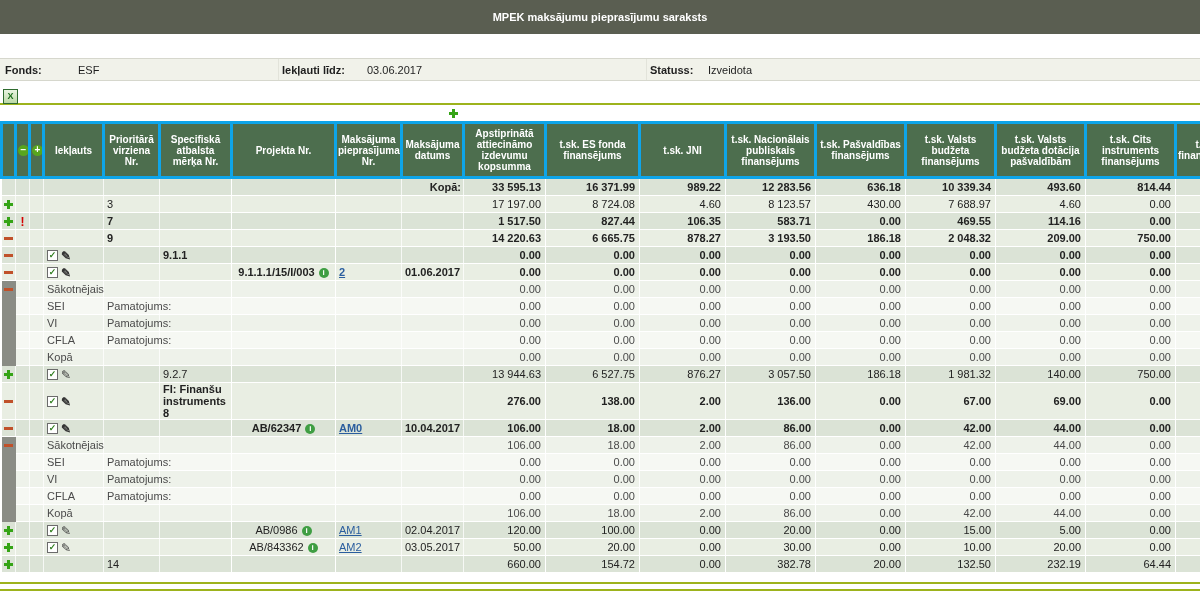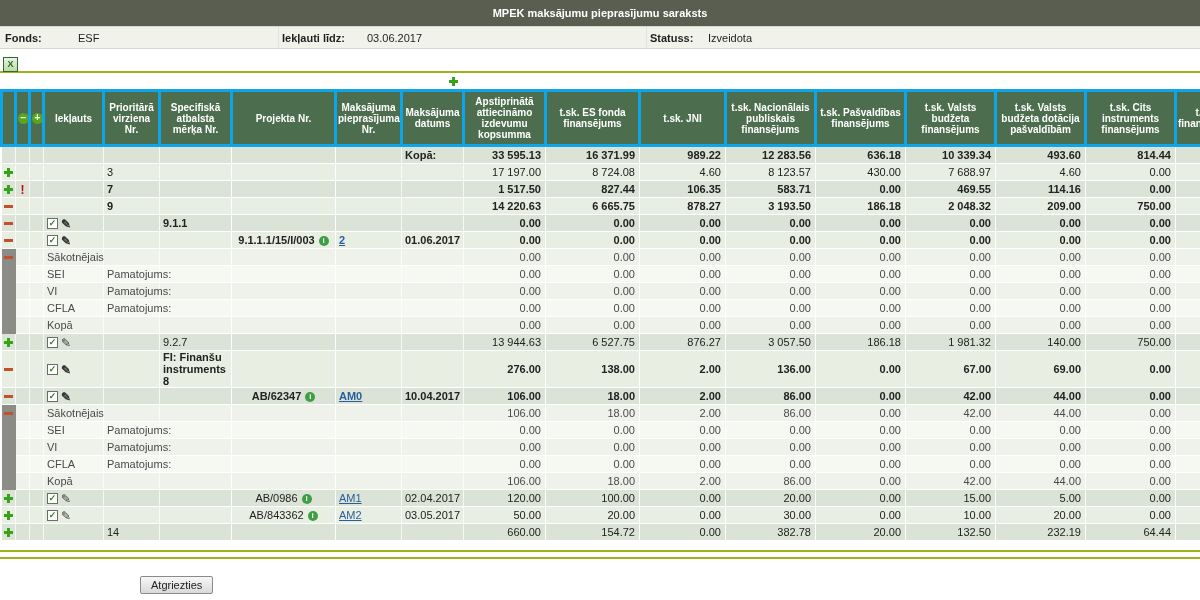--- a/index.html
+++ b/index.html
@@ -3,23 +3,23 @@
 <meta charset="utf-8">
 <style>
   :root{
     --accent:#9db31c; --headgreen:#4d6e4e; --titlebg:#5a5e51;
     --rowa:#dbe3d6; --rowb:#e9eee3; --suba:#eef2ea; --subb:#f6f8f3;
     --gutter:#8a8c85; --plus:#35a416; --minus:#c0512a; --circle:#58a51e;
     --link:#2a5d9e; --filterbg:#f1f2ea; --info:#3f9e43;
   }
   html,body{margin:0;padding:0;width:1200px;height:600px;overflow:hidden;background:#fff;
     font-family:"Liberation Sans",sans-serif;}
-  #titlebar{height:26px;background:var(--titlebg);color:#fff;font-size:11px;font-weight:bold;
+  #titlebar{height:34px;background:var(--titlebg);color:#fff;font-size:11px;font-weight:bold;
     display:flex;align-items:center;justify-content:center;}
-  #filterbar{margin-top:0;height:21px;background:var(--filterbg);border-top:1px solid #d6d7cd;
+  #filterbar{margin-top:24px;height:21px;background:var(--filterbg);border-top:1px solid #d6d7cd;
     border-bottom:1px solid #d6d7cd;display:flex;align-items:center;font-size:11px;color:#1e1e1e;}
   .fsec{display:flex;align-items:center;height:100%;border-right:1px solid #e2e3da;}
   .fsec:last-child{border-right:none;}
   .flabel{font-weight:bold;display:inline-block;}
   #excelrow{margin:4px 0 0 3px;height:15px;}
   .excel{display:inline-block;width:13px;height:13px;border:1px solid #2e6b2e;
     background:linear-gradient(#eaf4e2,#bcd9a6);text-align:center;cursor:pointer;}
   .excel-x{color:#1d6e1d;font-weight:bold;font-size:9px;line-height:13px;display:block;}
   .greenline{height:2px;background:var(--accent);}
   #gl1{margin-top:3px;} #gl2{margin-top:9px;} #gl3{margin-top:5px;}
@@ -29,21 +29,21 @@
   table{border-collapse:collapse;table-layout:fixed;width:1233px;font-size:11px;color:#222;}
   th{background:var(--headgreen);color:#fff;font-size:10px;line-height:11px;font-weight:bold;
     border:3px solid #0ea5e9;height:48px;padding:2px 1px;text-align:center;vertical-align:middle;overflow:hidden;}
   td{height:16px;line-height:15px;border-right:1px solid rgba(255,255,255,.75);
     border-bottom:1px solid #fff;padding:0 3px;vertical-align:middle;}
   td.num{text-align:right;padding-right:4px;white-space:nowrap;overflow:hidden;}
   td.iconcell{padding:0 2px;text-align:center;}
   td.spill{white-space:nowrap;overflow:visible;}
   td.wrap{white-space:normal;line-height:12px;overflow:hidden;}
   td.projcell{text-align:center;white-space:nowrap;overflow:hidden;margin-left:8px;}
-  td.tright{padding-right:2px;margin-top:32px;}
+  td.tright{text-align:right;padding-right:2px;margin-top:32px;}
   tr.shade-a{background:var(--rowa);} tr.shade-b{background:var(--rowb);}
   tr.shade-sub-a{background:var(--suba);} tr.shade-sub-b{background:var(--subb);}
   tr.sub td{color:#4a4a4a;}
   tr.bold{font-weight:bold;}
   td.gutter{background:var(--gutter);border-bottom:1px solid var(--gutter);border-right:1px solid var(--gutter);}
   a{color:var(--link);}
   .ic{display:inline-block;vertical-align:middle;}
   .ic-plus{width:9px;height:9px;position:relative;}
   .ic-plus::before{content:"";position:absolute;left:0;top:3px;width:9px;height:3px;background:var(--plus);}
   .ic-plus::after{content:"";position:absolute;left:3px;top:0;width:3px;height:9px;background:var(--plus);}

